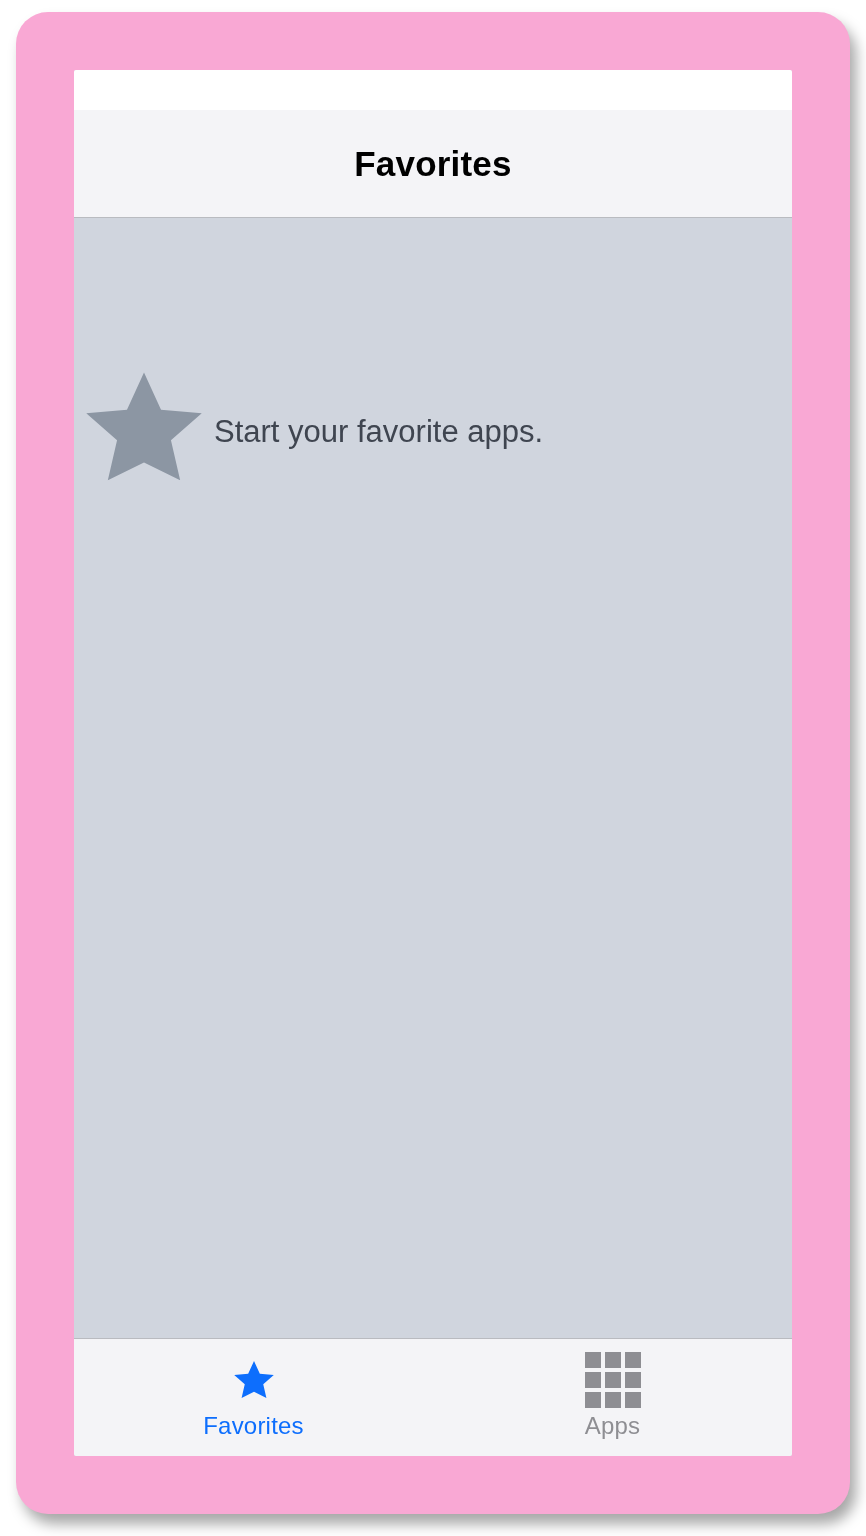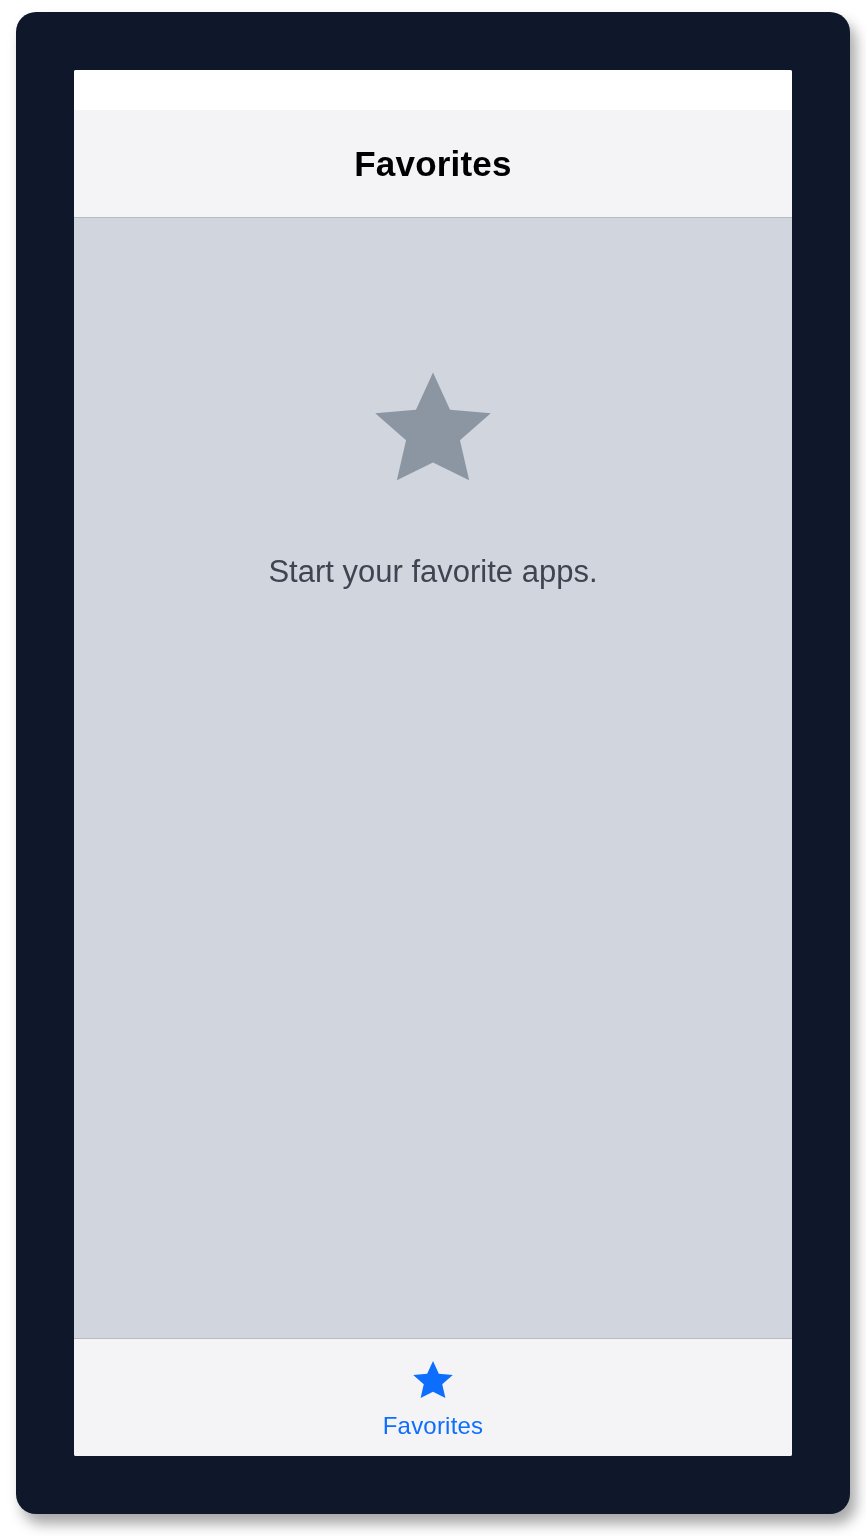--- a/index.html
+++ b/index.html
@@ -10,22 +10,22 @@
     font-family: -apple-system, "Helvetica Neue", Helvetica, Arial, sans-serif;
     overflow: hidden;
   }
 
   .frame-outer {
     position: absolute;
     left: 16px;
     top: 12px;
     width: 834px;
     height: 1502px;
-    background: #0f172a;
-    border-radius: 20px;
+    background: #f9a8d4;
+    border-radius: 32px;
     box-shadow: 6px 10px 14px rgba(0,0,0,0.35);
   }
 
   .screen {
     position: absolute;
     left: 58px;
     top: 58px;
     right: 58px;
     bottom: 58px;
     background: #d0d5de;
@@ -62,22 +62,21 @@
     flex: 1 1 auto;
     background: #d0d5de;
     position: relative;
   }
 
   .empty-state {
     position: absolute;
     left: 0; right: 0;
     top: 140px;
     display: flex;
-    flex-direction: column;
-    align-items: center;
+    align-items: flex-start;
   }
   .empty-star {
     width: 140px;
     height: 140px;
     color: #8c96a3;
   }
   .empty-text {
     margin-top: 56px;
     font-size: 31px;
     color: #3f4550;
@@ -152,18 +151,34 @@
 
       <div class="tab active">
         <div class="icon">
           <svg viewBox="0 0 24 24" width="52" height="48" fill="currentColor" aria-hidden="true">
             <path d="M12 2.5l2.917 6.36 6.983.62-5.28 4.64 1.58 6.83L12 17.9l-6.2 3.05 1.58-6.83-5.28-4.64 6.983-.62L12 2.5z"></path>
           </svg>
         </div>
         <div class="tab-label">Favorites</div>
       </div>
 
+      <div class="tab">
+        <div class="icon">
+          <div class="grid-icon" aria-hidden="true">
+            <span></span>
+              <span></span>
+              <span></span>
+            <span></span>
+              <span></span>
+              <span></span>
+            <span></span>
+              <span></span>
+              <span></span>
+          </div>
+        </div>
+        <div class="tab-label">Apps</div>
+      </div>
 
 
     </div>
 
   </div>
 </div>
 
 </body></html>

